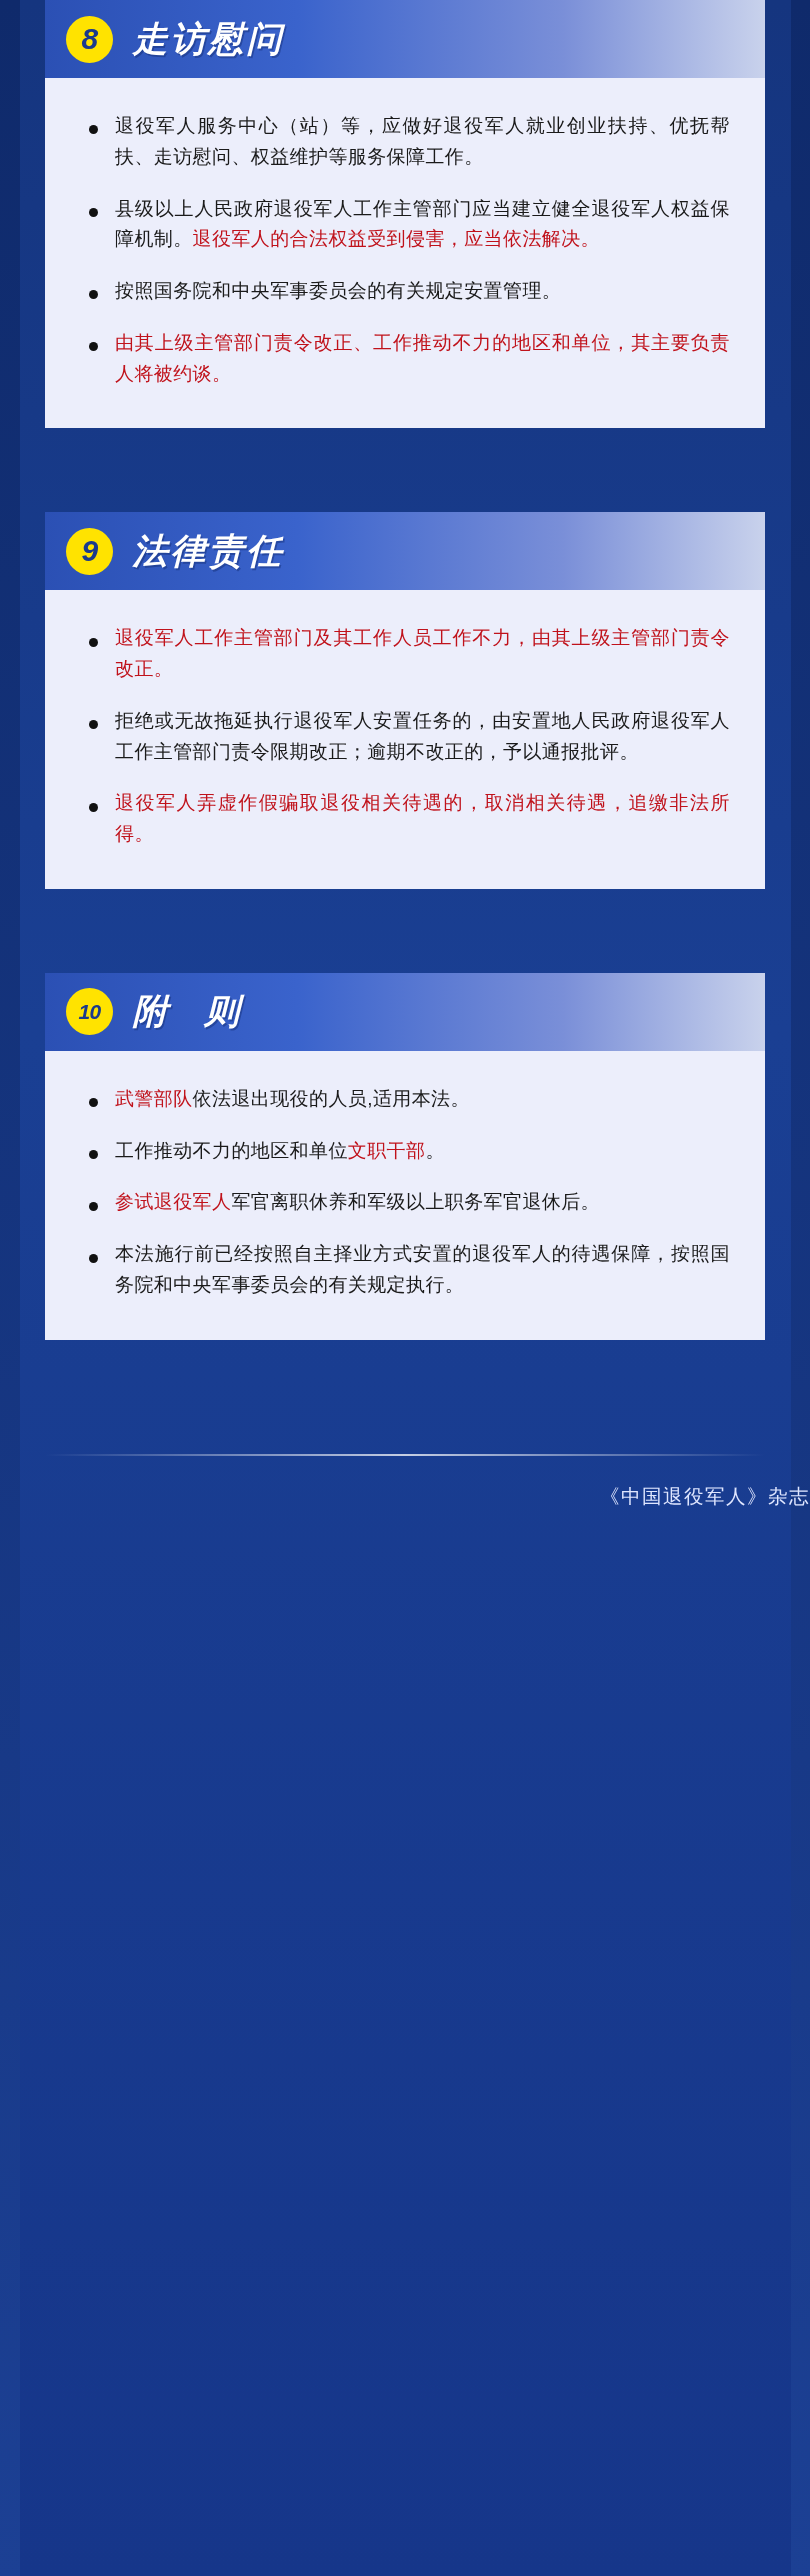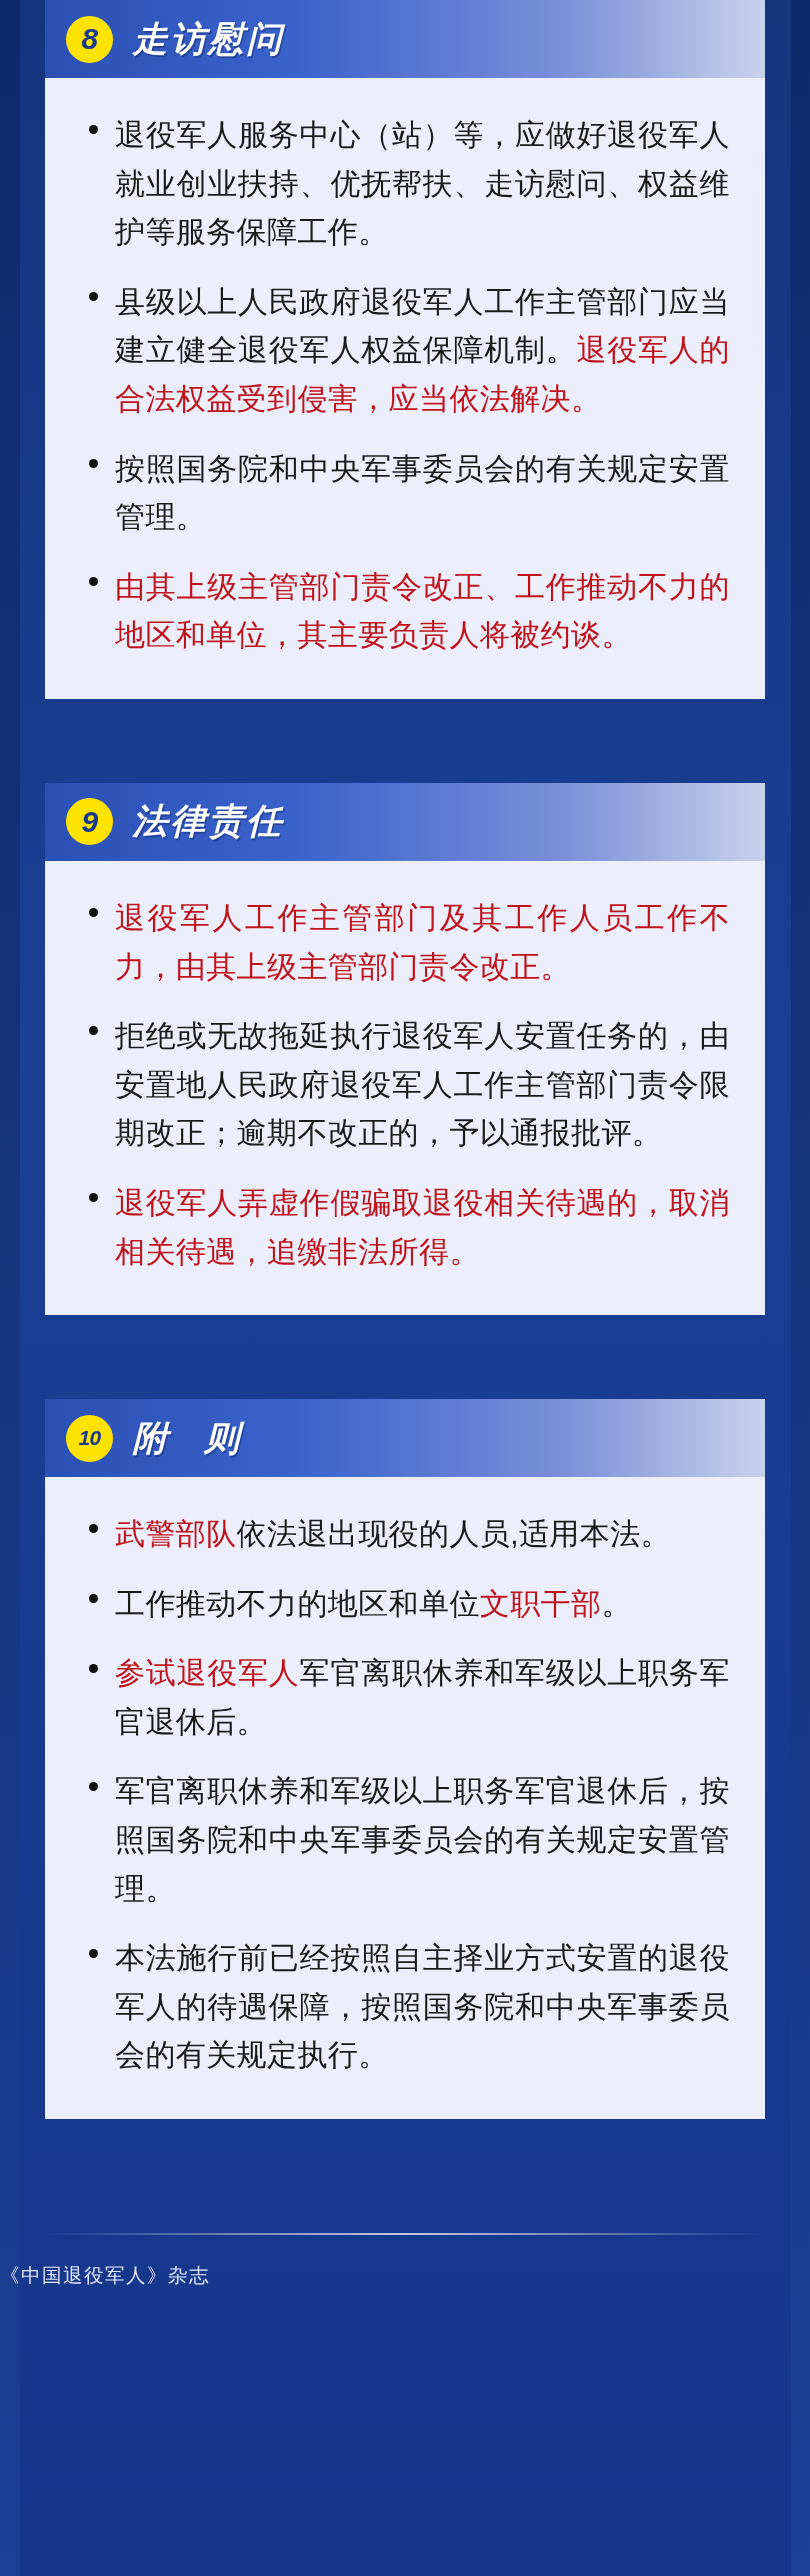--- a/index.html
+++ b/index.html
@@ -91,21 +91,21 @@
   }
   ul.items {
     list-style: none;
     margin: 0;
     padding: 0;
   }
   ul.items > li {
     position: relative;
     padding-left: 35px;
     margin-bottom: 21px;
-    font-size: 30px;
+    font-size: 19px;
     line-height: 1.62;
     color: #1a1a1a;
     text-align: justify;
     letter-spacing: 0.4px;
   }
   ul.items > li:last-child {
     margin-bottom: 0;
   }
   ul.items > li::before {
     content: "";
@@ -118,21 +118,21 @@
     background: #111;
   }
   .hl {
     color: #c0121b;
   }
 
   
   .footer {
     position: relative;
     z-index: 2;
-    text-align: left;
+    text-align: right;
     padding: 30px 0 35px 0;
   }
   .footer-line {
     width: 720px;
     height: 2.3px;
     margin: 0 auto 27px auto;
     background: linear-gradient(90deg, rgba(255,255,255,0) 0%, rgba(255,255,255,.75) 50%, rgba(255,255,255,0) 100%);
   }
   .footer-text {
     color: #dfe6ff;
@@ -199,23 +199,20 @@
           <li>
             <span class="hl">武警部队</span><span>依法退出现役的人员,适用本法。</span>
           </li>
           <li>
             <span>工作推动不力的地区和单位</span><span class="hl">文职干部</span><span>。</span>
           </li>
           <li>
             <span class="hl">参试退役军人</span><span>军官离职休养和军级以上职务军官退休后。</span>
           </li>
           <li>
-            <span>军官离职休养和军级以上职务军官退休后，按照国务院和中央军事委员会的有关规定安置管理。</span>
-          </li>
-          <li>
             <span>本法施行前已经按照自主择业方式安置的退役军人的待遇保障，按照国务院和中央军事委员会的有关规定执行。</span>
           </li>
         </ul>
       </div>
     </div>
 
   </div>
 
   <div class="footer">
     <div class="footer-line"></div>

